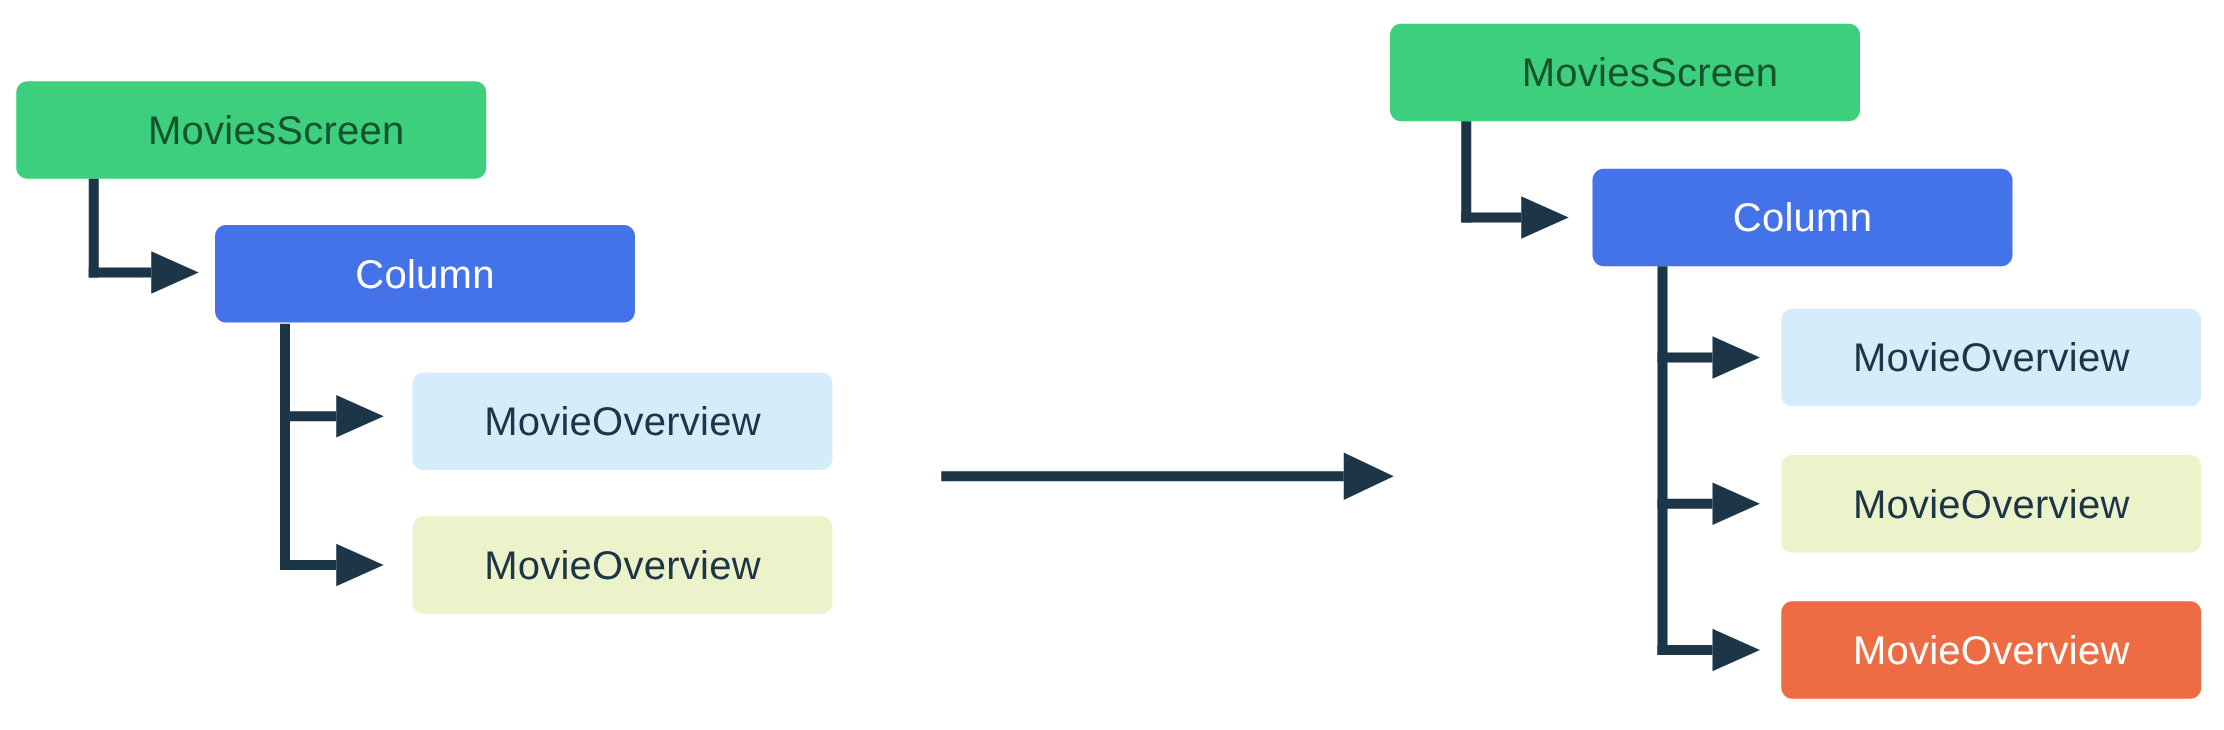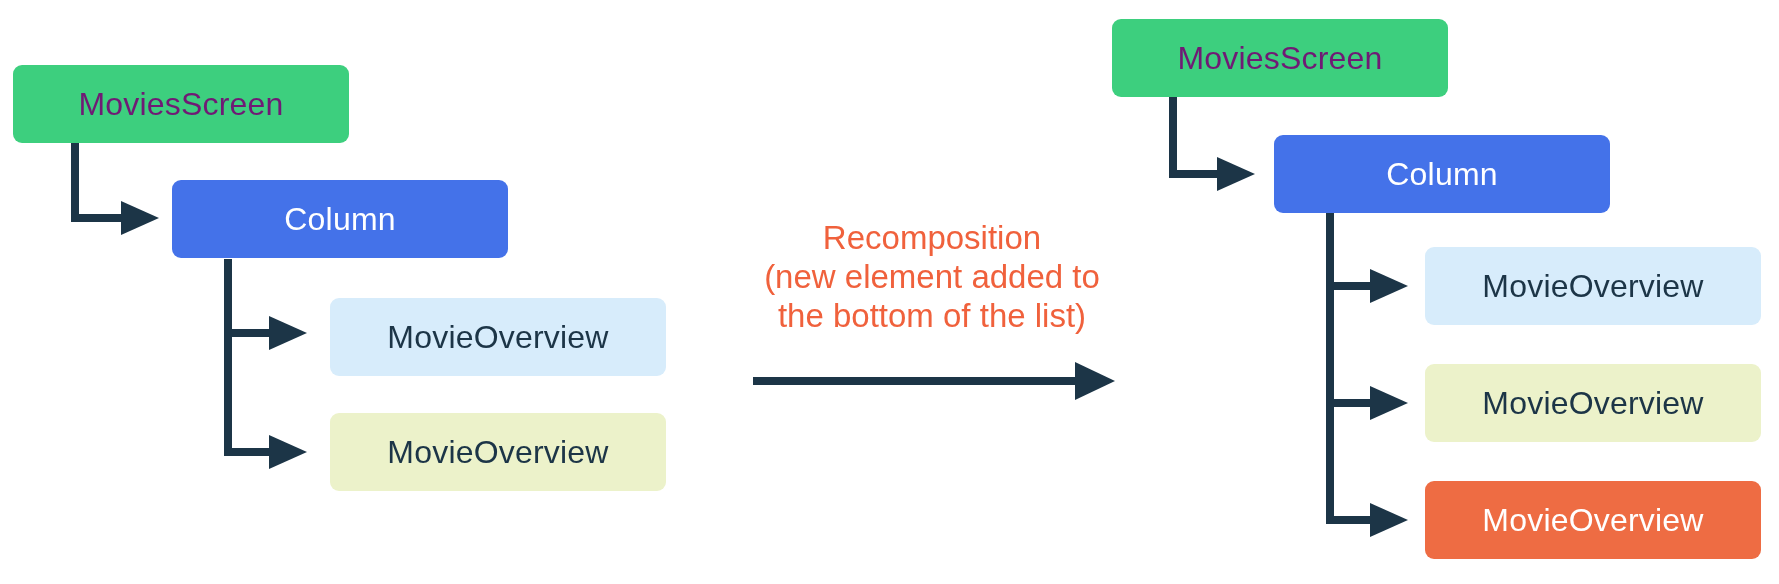--- a/index.html
+++ b/index.html
@@ -17,21 +17,21 @@
     height: 78px;
     border-radius: 9px;
     display: flex;
     align-items: center;
     justify-content: center;
     font-size: 32px;
     font-weight: 500;
     letter-spacing: 0.2px;
     white-space: nowrap;
   }
-  .green  { background: var(--node-green,  #3DCF7E); color: #701a75; }
+  .green  { background: var(--node-green,  #3DCF7E); color: #14532d; padding-left: 40px; }
   .blue   { background: var(--node-blue,   #4472E9); color: #ffffff; text-align: center; }
   .lblue  { background: var(--node-light-blue,  #D7ECFB); color: var(--connector, #1C3547); }
   .lgreen { background: var(--node-light-green, #ECF2CA); color: var(--connector, #1C3547); }
   .orange { background: var(--node-orange, #EE6C43); color: #ffffff; }
   .seg { position: absolute; background: var(--connector, #1C3547); }
   .head {
     position: absolute;
     width: 0; height: 0;
     border-top: 17px solid transparent;
     border-bottom: 17px solid transparent;
@@ -71,25 +71,20 @@
   <div class="seg" style="left:224px; top:259px; width:8px; height:197px;"></div>
 
   <div class="seg" style="left:224px; top:329px; width:45px; height:8px;"></div>
   <div class="head" style="left:269px; top:316px;"></div>
   <div class="node lblue" style="left:330px; top:298px;">MovieOverview</div>
 
   <div class="seg" style="left:224px; top:448px; width:45px; height:8px;"></div>
   <div class="head" style="left:269px; top:435px;"></div>
   <div class="node lgreen" style="left:330px; top:413px;">MovieOverview</div>
 
-  <div class="annotation">
-    <span>Recomposition</span>
-    <span>(new element added to</span>
-    <span>the bottom of the list)</span>
-  </div>
 
   <div class="seg" style="left:753px; top:377px; width:322px; height:8px;"></div>
   <div class="head big" style="left:1075px; top:362px;"></div>
 
   <div class="node green" style="left:1112px; top:19px;">MoviesScreen</div>
 
   <div class="seg" style="left:1169px; top:97px; width:8px; height:81px;"></div>
   <div class="seg" style="left:1169px; top:170px; width:48px; height:8px;"></div>
   <div class="head" style="left:1217px; top:157px;"></div>
 

